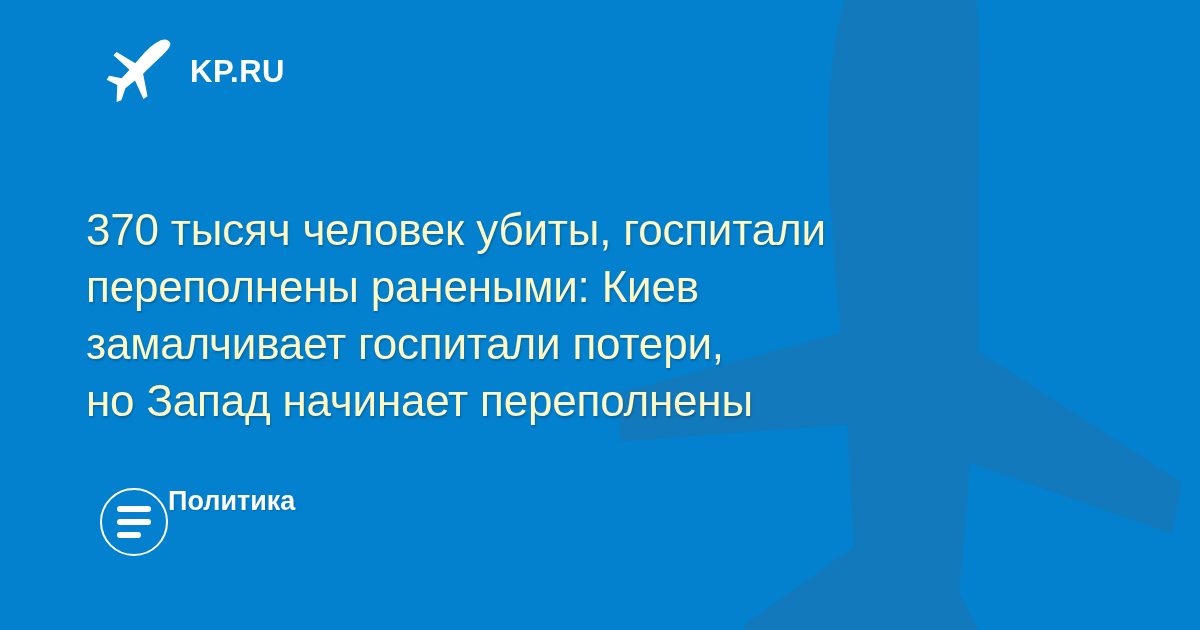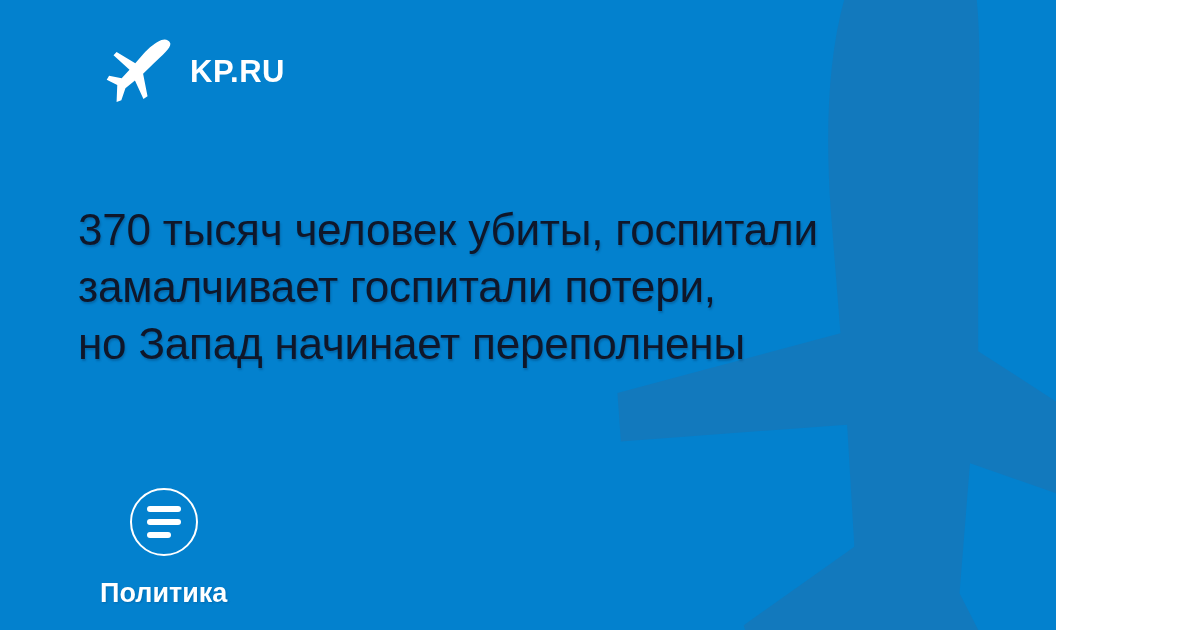--- a/index.html
+++ b/index.html
@@ -9,21 +9,21 @@
   }
   body {
     width: 1200px;
     height: 630px;
     overflow: hidden;
     font-family: "Liberation Sans", "DejaVu Sans", sans-serif;
   }
 
   .card {
     position: relative;
-    width: 1056px;
+    width: 1200px;
     height: 630px;
     background: #0381ce;
     overflow: hidden;
     box-sizing: border-box;
   }
 
   
   .watermark {
     position: absolute;
     left: 560px;
@@ -69,47 +69,45 @@
     font-weight: 700;
     letter-spacing: 0.5px;
     line-height: 1;
     white-space: nowrap;
     font-family: "Liberation Sans", "DejaVu Sans", sans-serif;
   }
 
   
   .headline {
     position: absolute;
-    left: 78px;
+    left: 86px;
     top: 172px;
     width: 960px;
     z-index: 2;
-    color: #0f172a;
+    color: #fef9c3;
     font-size: 44px;
     line-height: 57px;
     font-weight: 400;
     letter-spacing: -0.2px;
     text-shadow: 1px 2px 2px rgba(0, 40, 80, 0.28);
     font-family: "Liberation Sans", "DejaVu Sans", sans-serif;
   }
   .headline .hl-line {
     display: block;
     white-space: nowrap;
   }
 
   
   .category {
     position: absolute;
     left: 100px;
     top: 488px;
     display: flex;
-    align-items: center;
-    gap: 24px;
+    align-items: flex-start;
     z-index: 2;
-    flex-direction: column;
   }
   .cat-circle {
     width: 68px;
     height: 68px;
     border: 2px solid #ffffff;
     border-radius: 50%;
     box-sizing: border-box;
     display: flex;
     flex-direction: column;
     align-items: center;
@@ -159,20 +157,21 @@
                  L7.5 57.0 L4.0 63.0 L19.5 70.5 L18.5 95.5 L25.5 93.0 L31.5 75.5
                  L45.5 64.0 L58.0 91.0 L64.0 87.0 L57.5 54.0 L73.0 39.0
                  C85.5 27.0 99.0 16.0 97.5 9.2 Z" fill="#ffffff"></path>
       </svg>
     </span>
     <span class="logo-text">KP.RU</span>
   </div>
 
   <h1 class="headline">
     <span class="hl-line">370 тысяч человек убиты, госпитали</span>
+    <span class="hl-line">переполнены ранеными: Киев</span>
     <span class="hl-line">замалчивает госпитали потери,</span>
     <span class="hl-line">но Запад начинает переполнены</span>
   </h1>
 
   <div class="category">
     <span class="cat-circle">
       <span class="bar bar-1"></span>
       <span class="bar bar-2"></span>
       <span class="bar bar-3"></span>
     </span>

